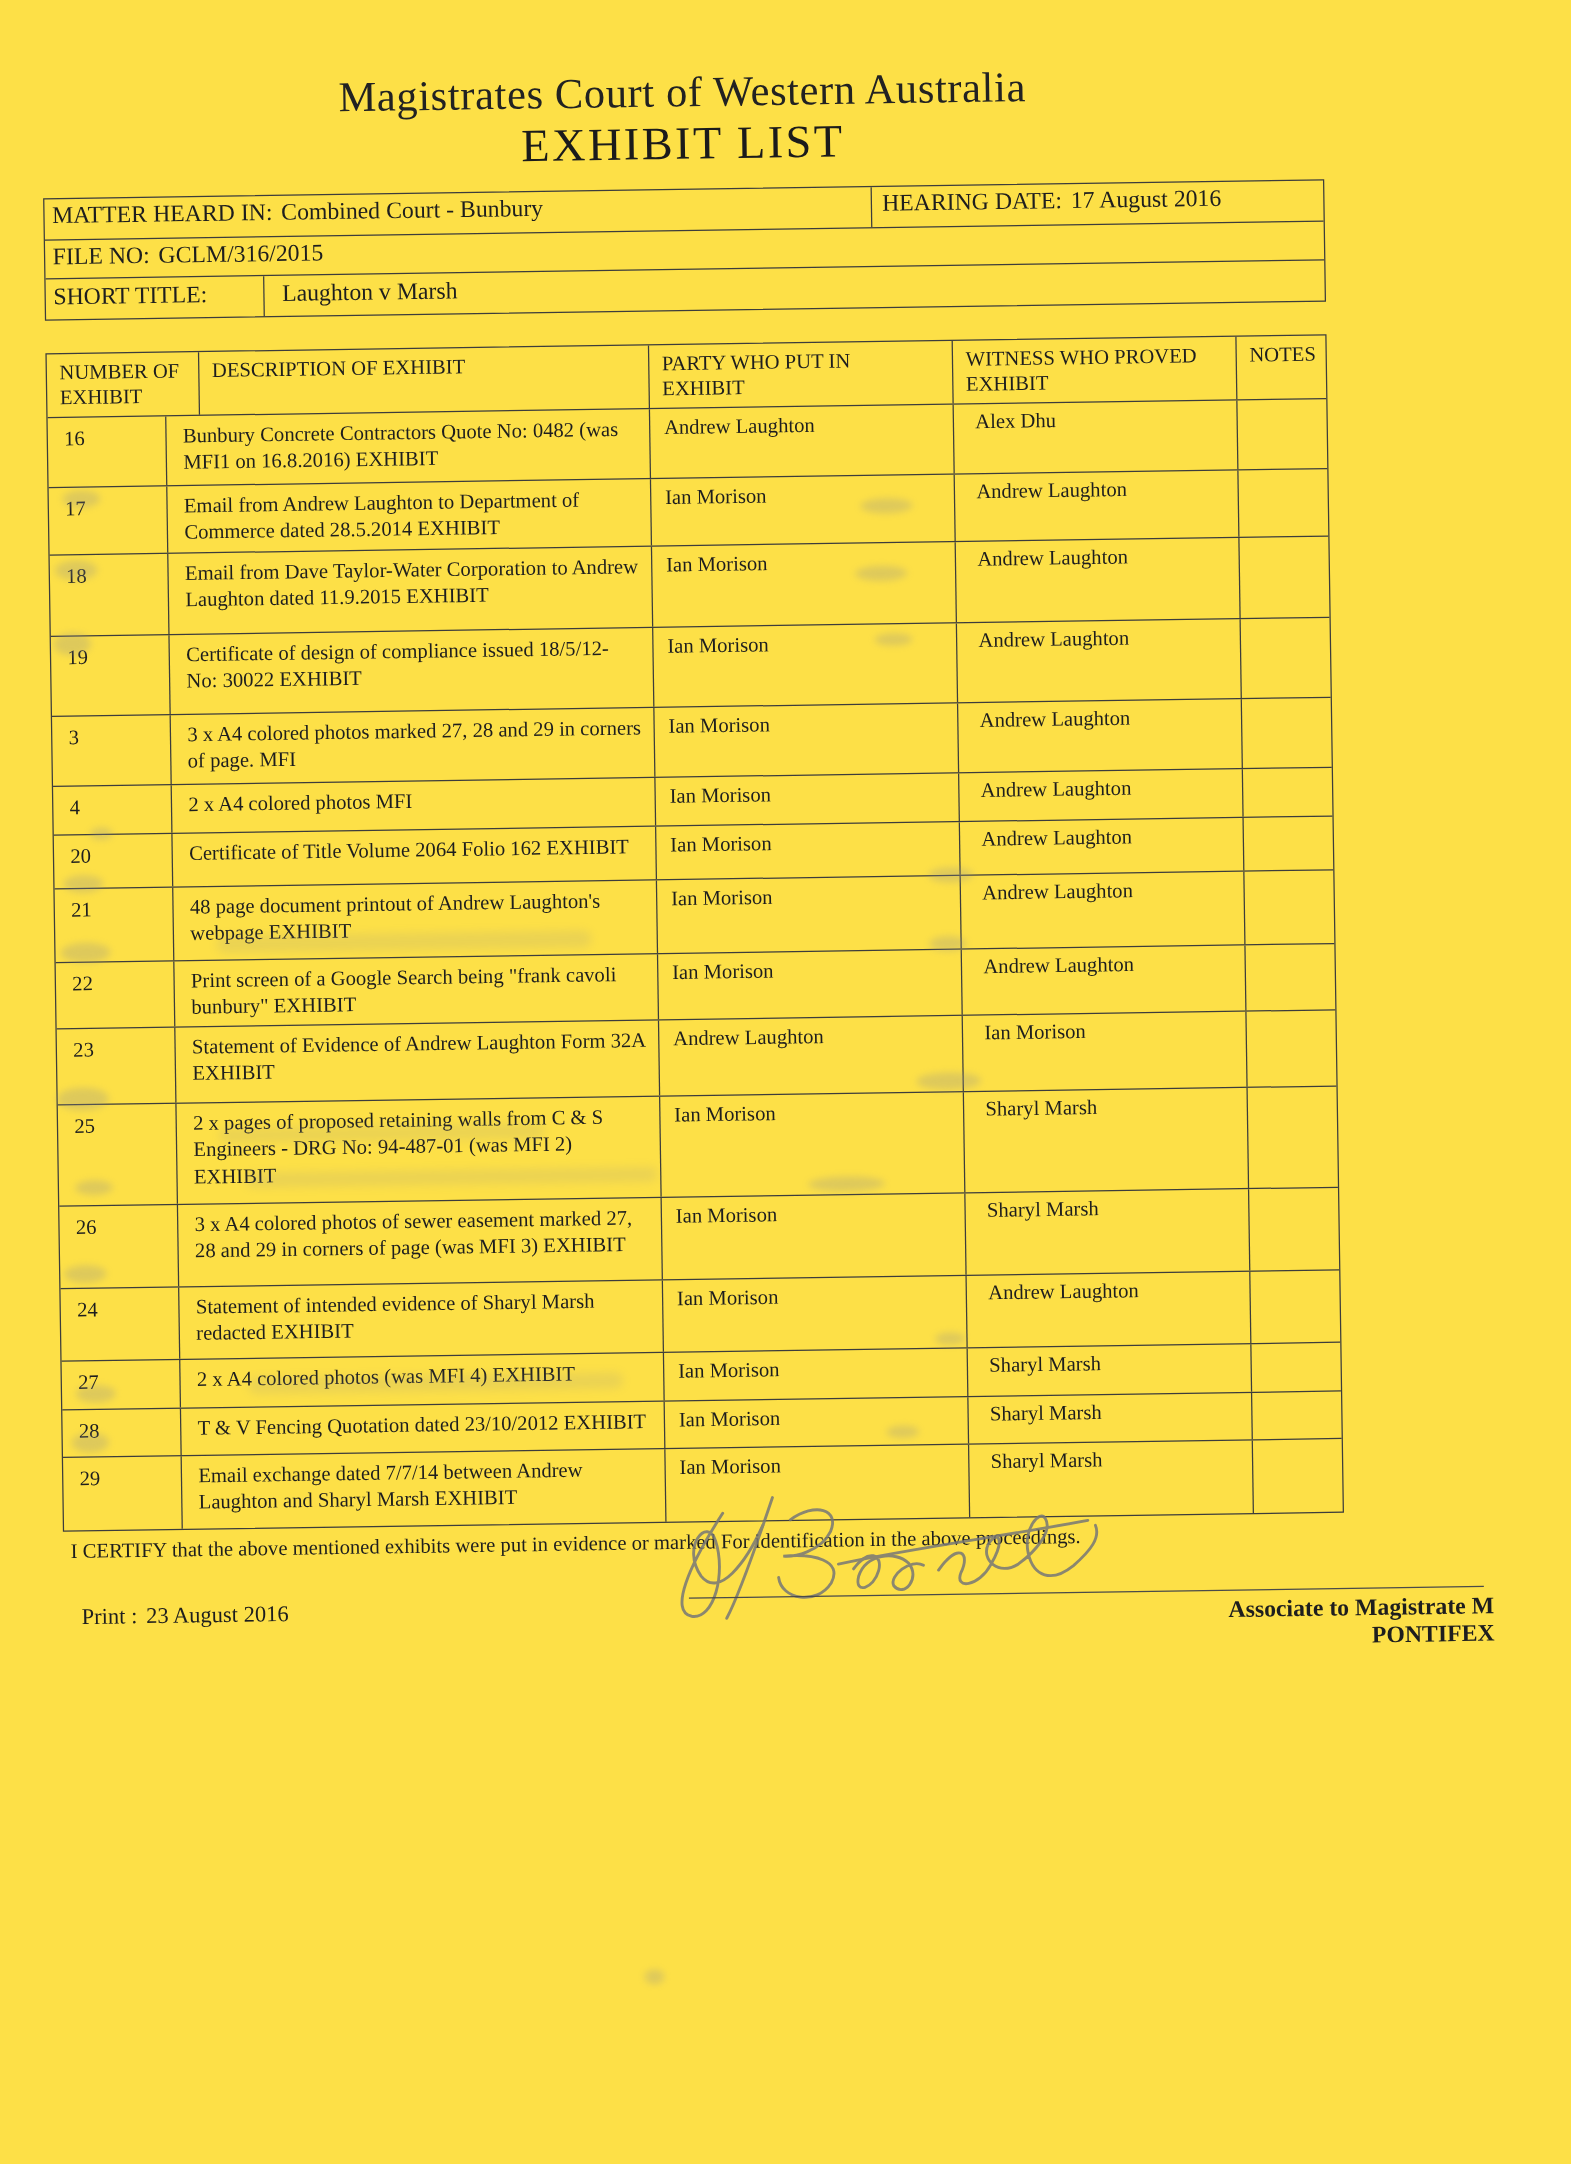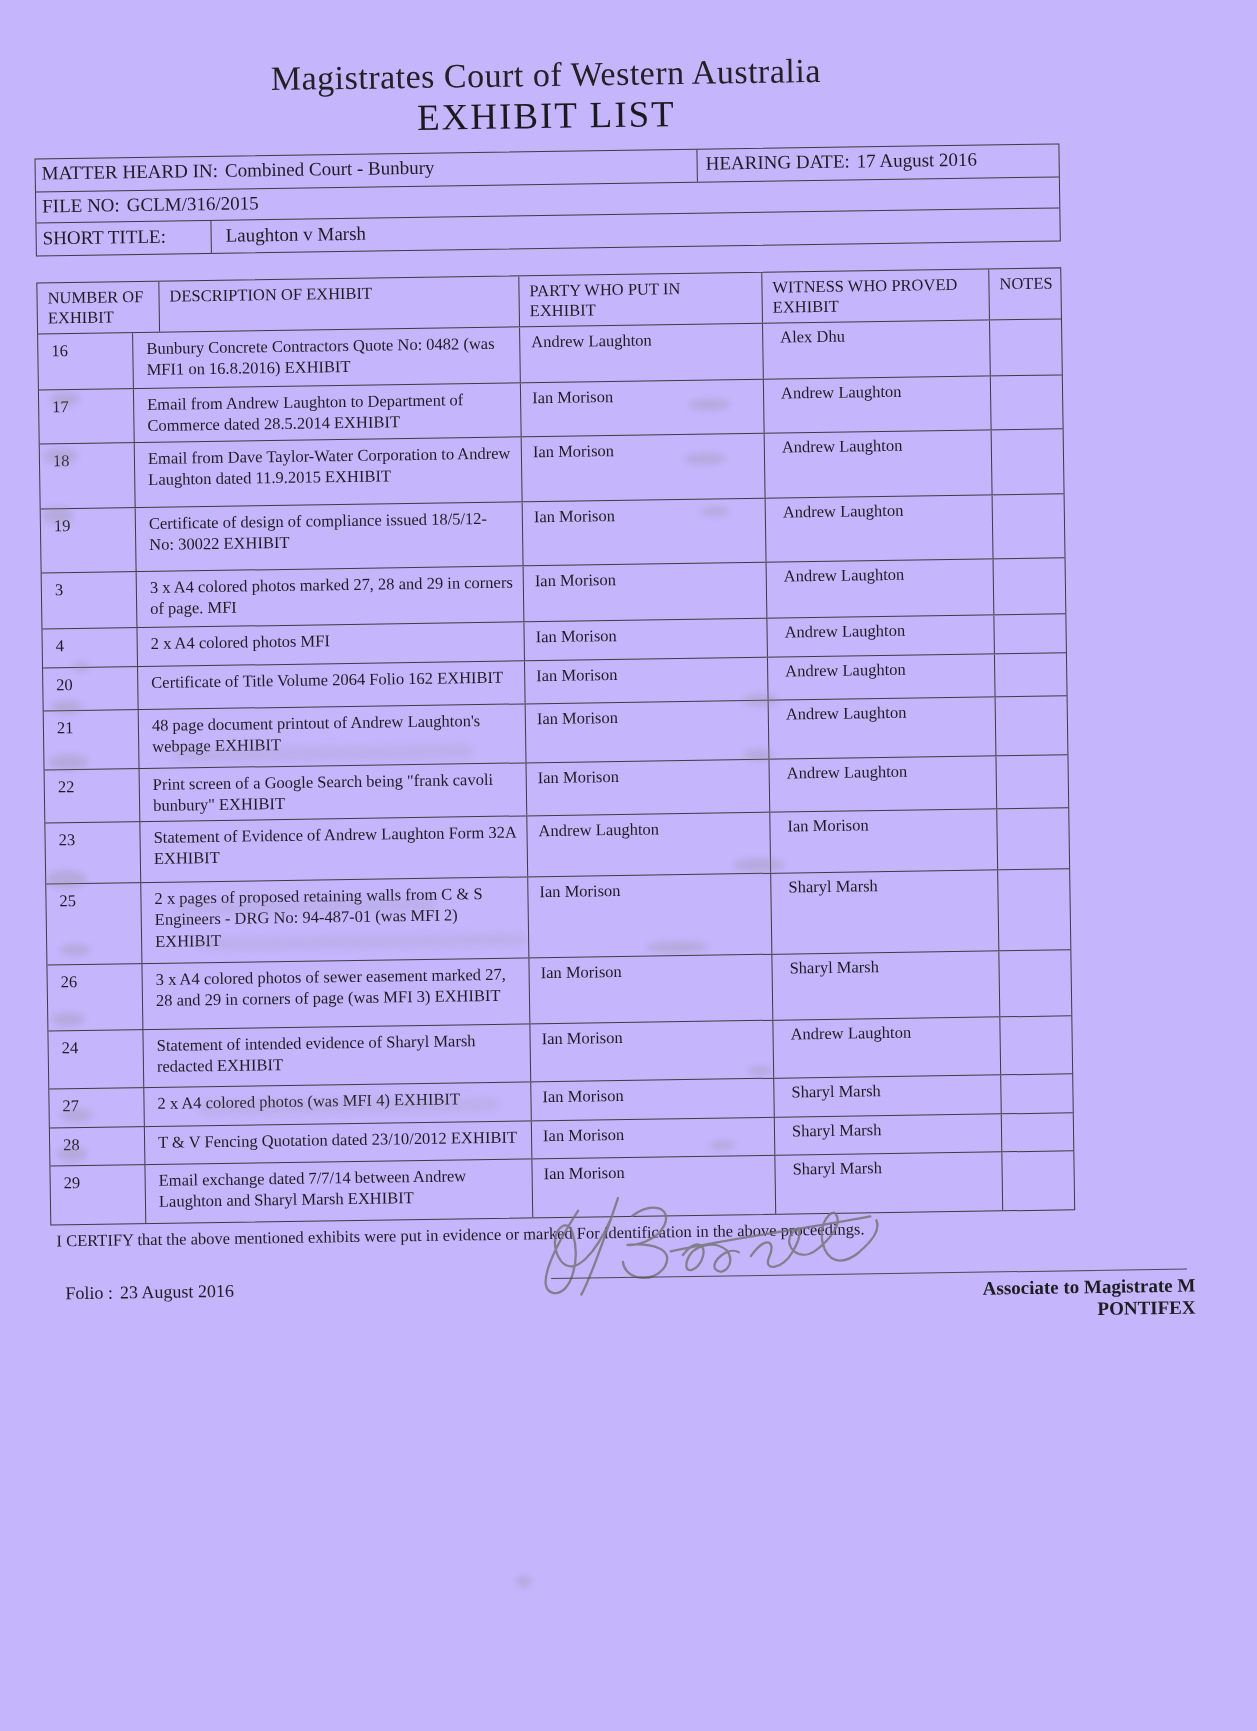--- a/index.html
+++ b/index.html
@@ -1,17 +1,17 @@
 <!DOCTYPE html>
 <html><head>
 <meta charset="utf-8">
 <style>
   html,body{margin:0;padding:0;background:#fdfdfc;}
   .sheet{
-    position:relative;width:1257px;height:1731px;background:#c4b5fd;
+    position:relative;width:1257px;height:1731px;background:#fde047;
     overflow:hidden;font-family:"Liberation Serif","DejaVu Serif",serif;color:#1e1e1e;
   }
   .content{
     position:absolute;left:33px;top:55px;width:1025px;
     transform:rotate(-0.85deg);transform-origin:top center;
   }
   h1.court{
     margin:0;text-align:center;font-size:34px;font-weight:normal;line-height:1.15;
     letter-spacing:0.5px;color:#222;
   }
@@ -244,21 +244,21 @@
           <path d="M58,18 C30,60 14,96 32,100 C50,103 60,66 52,40 C46,20 24,44 40,68 C54,86 76,58 90,28"></path>
           <path d="M98,6 C86,40 70,84 60,102"></path>
           <path d="M112,24 C132,10 152,16 144,34 C136,50 114,54 106,53 C130,51 154,57 144,75 C132,93 104,88 102,70"></path>
           <path d="M162,64 C174,48 186,52 182,66 C178,80 162,85 166,70 C172,52 196,50 206,60 C216,72 202,88 194,78 C190,70 208,56 218,62"></path>
           <path d="M230,66 C246,44 256,52 248,68 C242,82 262,80 272,62 C284,42 278,34 270,46 C264,58 278,72 294,62 C308,52 322,36 316,26 C312,18 298,34 302,54 C306,72 320,78 338,64 C352,52 360,42 356,32"></path>
           <path d="M150,60 C210,48 280,40 350,28"></path>
         </g>
       </svg>
       <div class="sig-line"></div>
       <div class="assoc">Associate to Magistrate M PONTIFEX</div>
-      <div class="dateline"><span>Folio :</span><span class="val">23 August 2016</span></div>
+      <div class="dateline"><span>Print :</span><span class="val">23 August 2016</span></div>
     </div>
 
     <div class="sm" style="left:12px;top:330px;width:30px;height:14px;"></div>
     <div class="sm" style="left:5px;top:386px;width:34px;height:16px;"></div>
     <div class="sm" style="left:3px;top:444px;width:30px;height:18px;"></div>
     <div class="sm" style="left:30px;top:600px;width:18px;height:10px;"></div>
     <div class="sm" style="left:8px;top:638px;width:32px;height:14px;"></div>
     <div class="sm" style="left:5px;top:692px;width:40px;height:16px;"></div>
     <div class="sm" style="left:0px;top:808px;width:42px;height:18px;"></div>
     <div class="sm" style="left:14px;top:882px;width:30px;height:12px;"></div>

